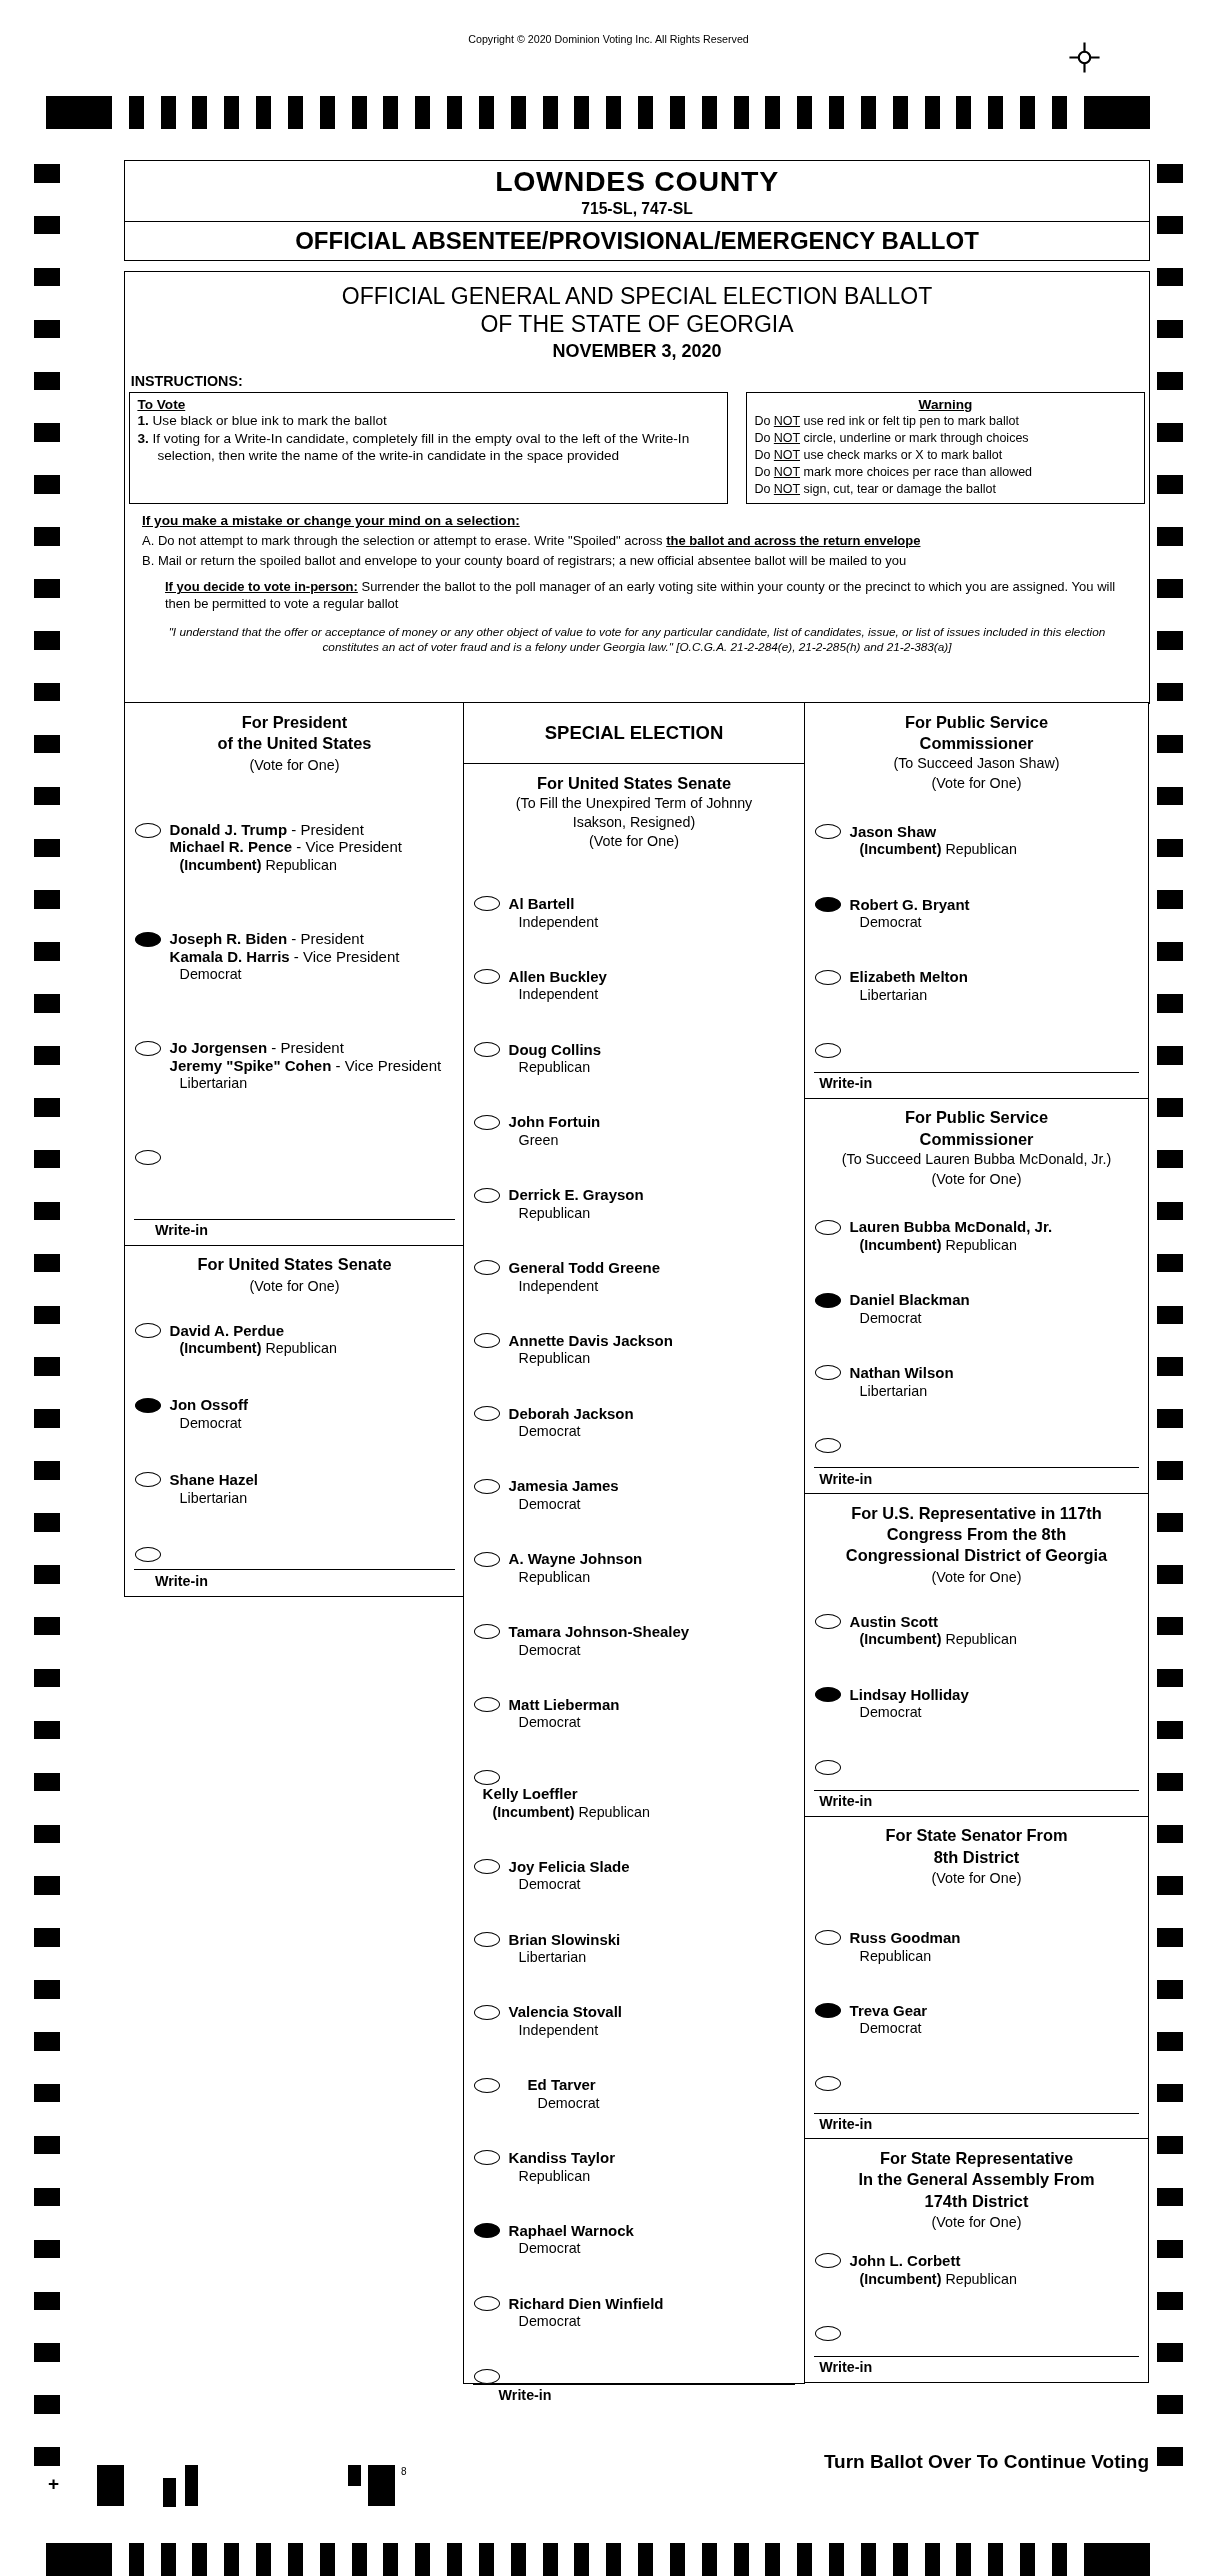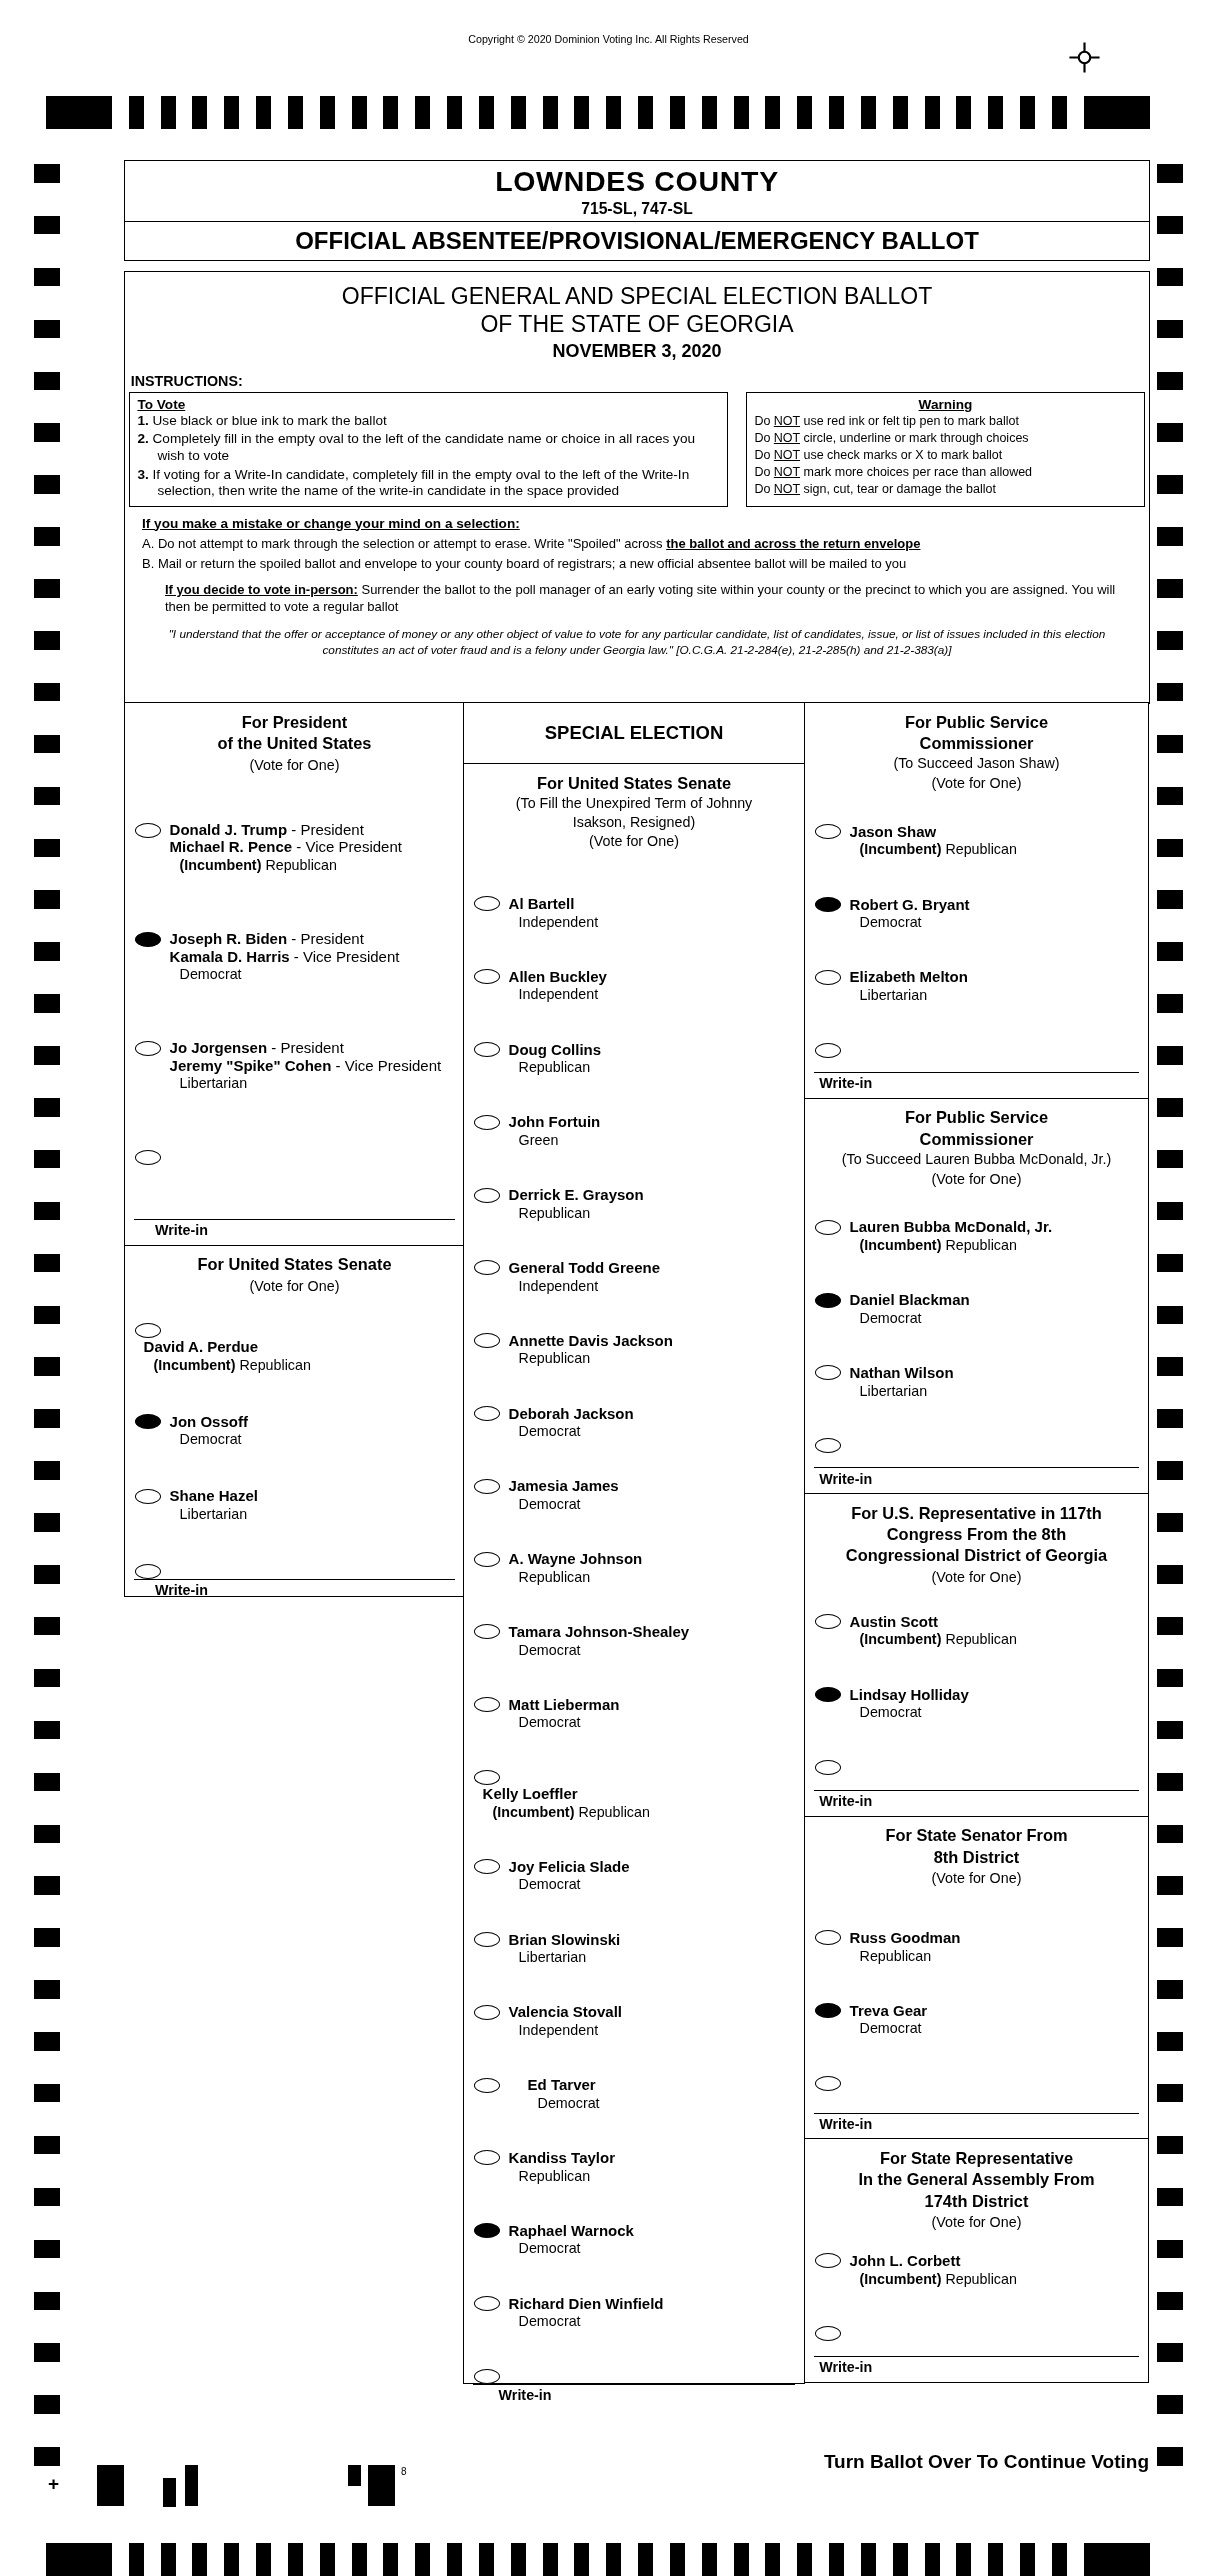--- a/index.html
+++ b/index.html
@@ -279,21 +279,20 @@
       <div class="etitle">OF THE STATE OF GEORGIA</div>
       <div class="edate">NOVEMBER 3, 2020</div>
 
       <div class="instr-label">INSTRUCTIONS:</div>
 
       <div class="instr-boxes">
         <div class="tv-box">
           <div class="tv-title">To Vote</div>
           <div>
               <div class="tv-item"><span class="tv-num">1.</span><span> Use black or blue ink to mark the ballot</span></div>
-              <div class="tv-item"><span class="tv-num">2.</span><span> Completely fill in the empty oval to the left of the candidate name or choice in all races you wish to vote</span></div>
               <div class="tv-item"><span class="tv-num">3.</span><span> If voting for a Write-In candidate, completely fill in the empty oval to the left of the Write-In selection, then write the name of the write-in candidate in the space provided</span></div>
             </div>
         </div>
         <div class="warn-box">
           <div class="warn-title">Warning</div>
           <div>
               <div class="warn-item"><span>Do </span><span class="neg">NOT</span><span> use red ink or felt tip pen to mark ballot</span></div>
               <div class="warn-item"><span>Do </span><span class="neg">NOT</span><span> circle, underline or mark through choices</span></div>
               <div class="warn-item"><span>Do </span><span class="neg">NOT</span><span> use check marks or X to mark ballot</span></div>
               <div class="warn-item"><span>Do </span><span class="neg">NOT</span><span> mark more choices per race than allowed</span></div>
@@ -355,21 +354,21 @@
             <div class="write-in">
               <div class="write-line"></div>
               <div class="write-label">Write-in</div>
             </div>
           </div>
           <div class="contest" style="height: 352px;">
             <div class="c-head" style="margin-bottom: 26px;">
               <div class="c-title">For United States Senate</div>
               <div class="c-vote">(Vote for One)</div>
             </div>
-            <div class="cand" style="margin-bottom: 39px; flex-direction: column;">
+            <div class="cand" style="margin-bottom: 39px;">
               <div class="oval"></div>
               <div class="cand-txt">
                 <div class="cand-name"><span class="b">David A. Perdue</span></div>
                 <div class="cand-party"><span class="incumbent">(Incumbent)</span> <span>Republican</span></div>
               </div>
             </div>
             <div class="cand" style="margin-bottom: 39px;">
               <div class="oval filled"></div>
               <div class="cand-txt">
                 <div class="cand-name"><span class="b">Jon Ossoff</span></div>

